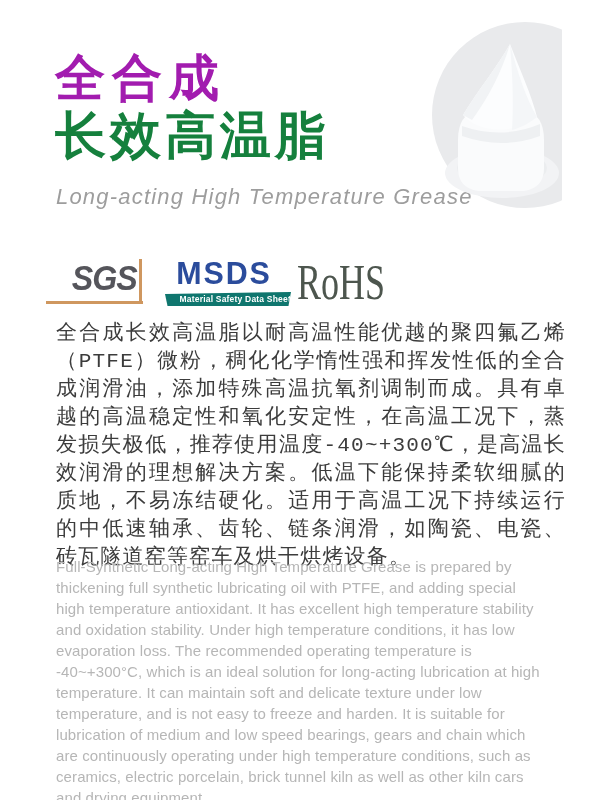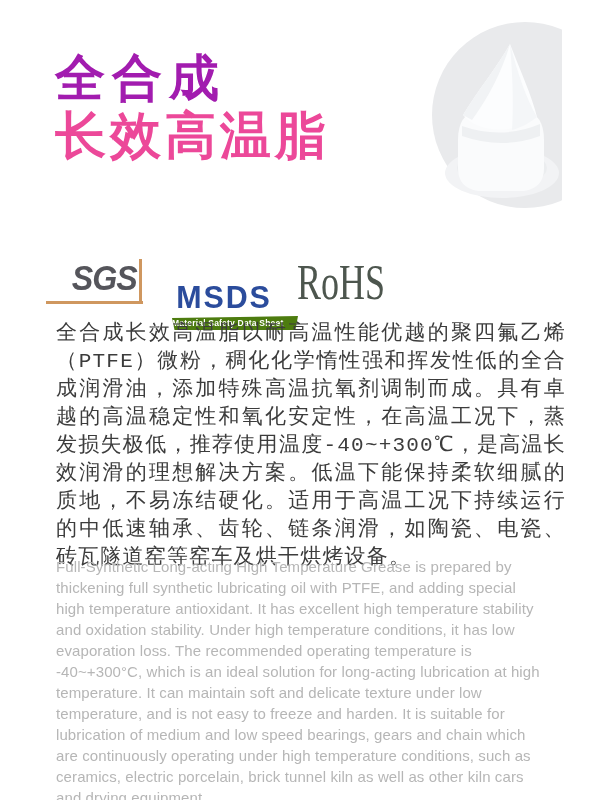--- a/index.html
+++ b/index.html
@@ -8,21 +8,21 @@
     font-family:"Liberation Sans",sans-serif;overflow:hidden;
   }
   .abs{position:absolute;}
 
   
   .title-cn-1{
     left:55px;top:48px;font-size:50px;font-weight:600;color:#a21caf;
     letter-spacing:7px;line-height:60px;
   }
   .title-cn-2{
-    left:55px;top:106px;font-size:51px;font-weight:700;color:#ec4899;
+    left:55px;top:106px;font-size:51px;font-weight:700;color:#15803d;
     letter-spacing:4px;line-height:60px;
   }
   .subtitle{
     left:56px;top:181px;font-size:22px;font-style:italic;color:#9d9d9d;
     line-height:31px;letter-spacing:1.2px;font-weight:500;
   }
 
   
   .photo-clip{
     left:432px;top:22px;width:130px;height:187px;overflow:hidden;
@@ -36,29 +36,29 @@
   
   .sgs{left:46px;top:257px;width:97px;height:49px;font-style:italic;}
   .sgs .sgs-text{
     position:absolute;right:6px;top:2px;font-size:35px;font-weight:700;
     color:#55555b;letter-spacing:-1px;line-height:38px;
     transform:scaleX(.92);transform-origin:right;
   }
   .sgs .h-line{position:absolute;left:0;bottom:2px;width:97px;height:3px;background:#cf975f;}
   .sgs .v-line{position:absolute;right:1px;top:2px;width:3px;height:44px;background:#cf975f;}
 
-  .msds{left:160px;top:255px;width:128px;height:52px;margin-top:24px;}
+  .msds{left:160px;top:255px;width:128px;height:52px;}
   .msds .msds-text{
     position:absolute;left:0;top:0;width:128px;text-align:center;
     font-size:32px;font-weight:700;color:#2b4c9c;letter-spacing:2px;line-height:36px;
     transform:scaleX(.95);
   }
   .msds .msds-ribbon{
-    position:absolute;left:12px;top:37px;width:126px;height:14px;background:#4d7c0f;
-    color:#ffffff;font-size:8.5px;font-weight:700;text-align:left;line-height:14px;
+    position:absolute;left:5px;top:37px;width:126px;height:14px;background:#0f766e;
+    color:#ffffff;font-size:8.5px;font-weight:700;text-align:right;line-height:14px;
     letter-spacing:.2px;clip-path:polygon(0 15%,100% 0,98% 100%,2% 100%);
   }
 
   .rohs{
     left:297px;top:253px;font-family:"Liberation Serif",serif;
     font-size:50px;font-weight:400;color:#4d564e;line-height:58px;
     transform:scaleX(.72);transform-origin:left;letter-spacing:0px;
   }
 
   
@@ -75,20 +75,21 @@
 </style>
 </head>
 <body>
 
 <div>
 
   <div class="abs title-cn-1">全合成</div>
   <div class="abs title-cn-2">长效高温脂</div>
 
   <div class="abs subtitle">
+    <div>Long-acting High Temperature Grease</div>
   </div>
 
   <div class="abs photo-clip">
     <div class="photo-circle"></div>
     <svg width="130" height="187" viewBox="0 0 130 187">
 
       <ellipse cx="70" cy="151" rx="57" ry="25" fill="#f2f3f5"></ellipse>
       <ellipse cx="70" cy="146" rx="45" ry="19" fill="#ebedef"></ellipse>
 
       <path d="M26,118 Q26,92 46,88 L92,88 Q112,92 112,118 L112,146 Q112,166 92,169 L46,169 Q26,166 26,146 Z" fill="#fafbfc"></path>

